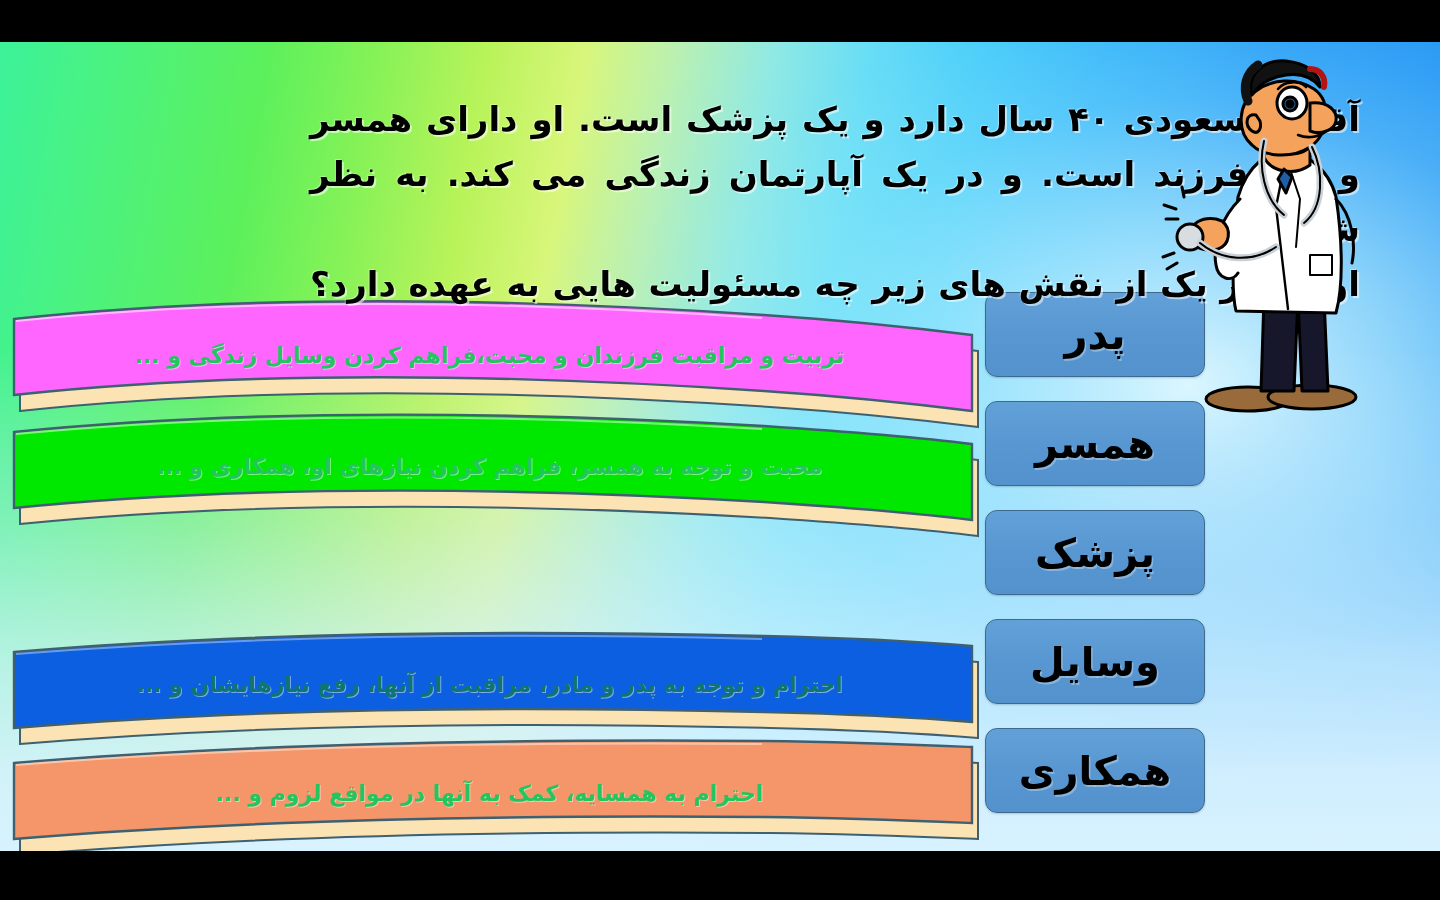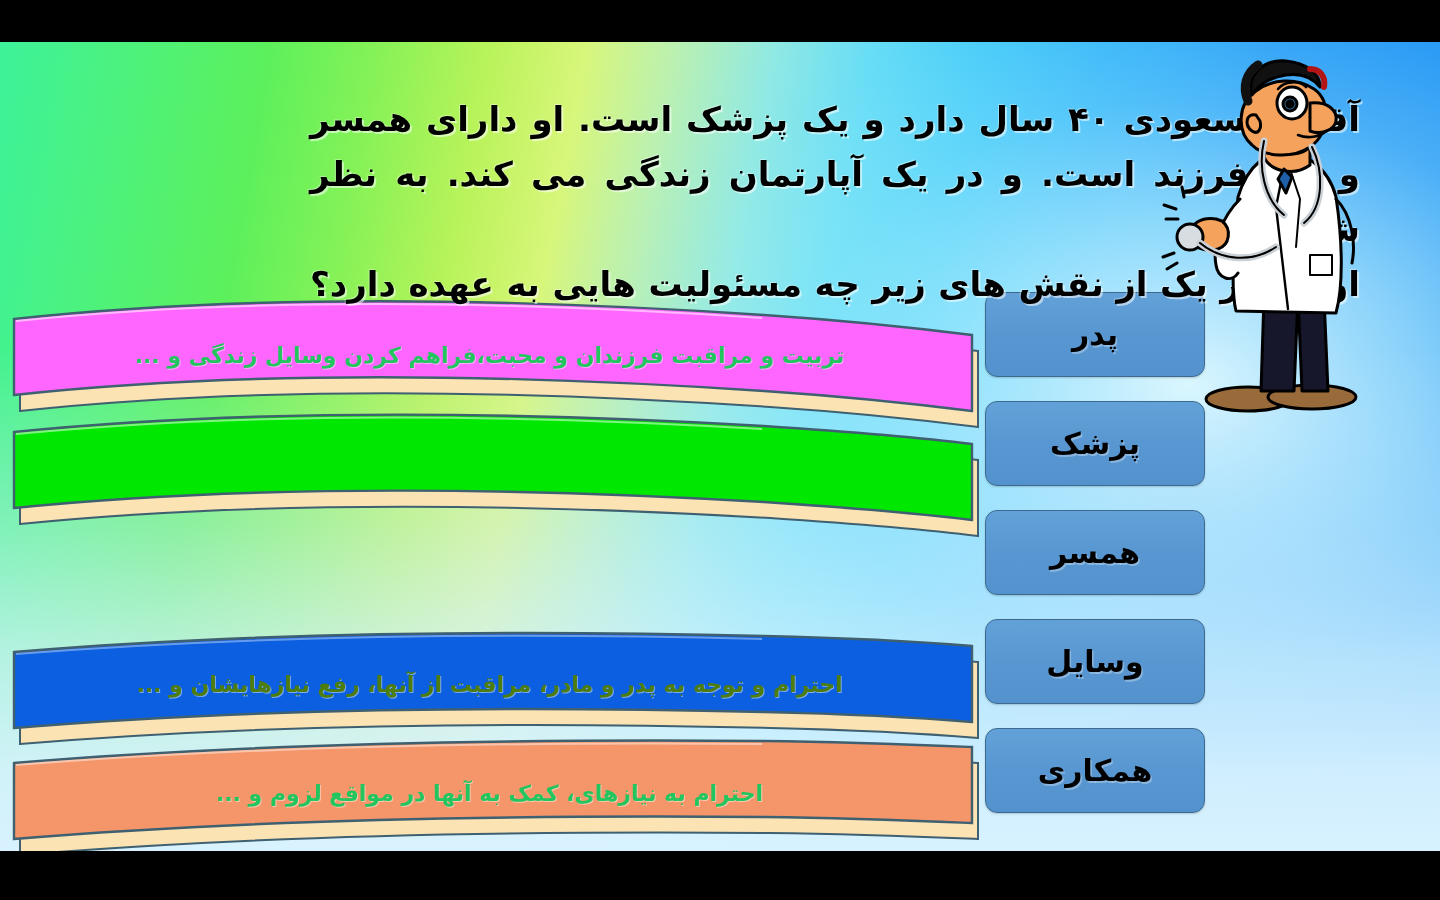--- a/index.html
+++ b/index.html
@@ -91,21 +91,21 @@
   
   #roles{position:absolute;left:975px;top:250px;width:230px;z-index:5;}
   .role{
     position:relative;width:218px;height:83px;margin-bottom:24px;
     border:1.6px solid #3d6a8e;border-radius:12px;
     background:linear-gradient(to bottom,#62a1d8 0%,#5897d1 48%,#5492cd 100%);
     box-shadow:0 1px 2px rgba(0,0,0,.18);
     display:flex;align-items:center;justify-content:center;
   }
   .role span{
-    direction:rtl;font-size:30px;font-weight:bold;color:#000;
+    direction:rtl;font-size:40px;font-weight:bold;color:#000;
     text-shadow:1.5px 1.5px 0 rgba(255,255,255,.30);
   }
 
   
   #doctor{position:absolute;left:1160px;top:5px;width:260px;height:400px;z-index:7;}
 </style>
 </head>
 <body>
 
 <div id="slide">
@@ -133,52 +133,53 @@
         </svg>
         <div class="band-txt" style="top:58px">تربیت و مراقبت فرزندان و محبت،فراهم کردن وسایل زندگی و ...</div>
       </div>
 
       <div class="band-wrap" style="top:107px">
         <svg width="975" height="150" viewBox="0 0 975 150">
           <path d="M10,40 C250,16 520,20 760,34 C850,40 920,46 968,52 L968,128 C920,122 850,116 760,110 C520,96 250,92 10,116 Z" fill="#fbe3b4" stroke="#3f6070" stroke-width="2" transform="translate(6,16)"></path>
           <path d="M10,40 C250,16 520,20 760,34 C850,40 920,46 968,52 L968,128 C920,122 850,116 760,110 C520,96 250,92 10,116 Z" fill="#00E800" stroke="#3f6070" stroke-width="2.4"></path>
           <path d="M12,42 C250,19 520,23 758,37" fill="none" stroke="rgba(255,255,255,.50)" stroke-width="2"></path>
         </svg>
+        <div class="band-txt" style="top:62px">محبت و توجه به همسر، فراهم کردن نیازهای او، همکاری و ...</div>
       </div>
 
 
       <div class="band-wrap" style="top:321px">
         <svg width="975" height="150" viewBox="0 0 975 150">
           <path d="M10,46 C250,26 520,24 760,30 C850,32 920,36 968,40 L968,116 C920,112 850,108 760,106 C520,100 250,102 10,122 Z" fill="#fbe3b4" stroke="#3f6070" stroke-width="2" transform="translate(6,16)"></path>
           <path d="M10,46 C250,26 520,24 760,30 C850,32 920,36 968,40 L968,116 C920,112 850,108 760,106 C520,100 250,102 10,122 Z" fill="#0B5FE0" stroke="#3f6070" stroke-width="2.4"></path>
           <path d="M12,48 C250,29 520,27 758,33" fill="none" stroke="rgba(255,255,255,.38)" stroke-width="2"></path>
         </svg>
-        <div class="band-txt" style="top:66px;color:#4d7c0f">احترام و توجه به پدر و مادر، مراقبت از آنها، رفع نیازهایشان و ...</div>
+        <div class="band-txt" style="top:66px;color:#0f766e">احترام و توجه به پدر و مادر، مراقبت از آنها، رفع نیازهایشان و ...</div>
       </div>
 
       <div class="band-wrap" style="top:428px">
         <svg width="975" height="150" viewBox="0 0 975 150">
           <path d="M10,50 C250,30 520,26 760,28 C850,29 920,32 968,34 L968,110 C920,108 850,105 760,104 C520,102 250,106 10,126 Z" fill="#fbe3b4" stroke="#3f6070" stroke-width="2" transform="translate(6,16)"></path>
           <path d="M10,50 C250,30 520,26 760,28 C850,29 920,32 968,34 L968,110 C920,108 850,105 760,104 C520,102 250,106 10,126 Z" fill="#F4966A" stroke="#3f6070" stroke-width="2.4"></path>
           <path d="M12,52 C250,33 520,29 758,31" fill="none" stroke="rgba(255,255,255,.45)" stroke-width="2"></path>
         </svg>
-        <div class="band-txt" style="top:68px">احترام به نیازهای، کمک به آنها در مواقع لزوم و ...</div>
+        <div class="band-txt" style="top:68px">احترام به همسایه، کمک به آنها در مواقع لزوم و ...</div>
       </div>
 
     </div>
 
     <div id="roles">
       <div class="role">
           <span>پدر</span>
         </div>
       <div class="role">
+          <span>همسر</span>
+        </div>
+      <div class="role">
           <span>پزشک</span>
-        </div>
-      <div class="role">
-          <span>همسر</span>
         </div>
       <div class="role">
           <span>وسایل</span>
         </div>
       <div class="role">
           <span>همکاری</span>
         </div>
     </div>
 
     <svg id="doctor" viewBox="0 0 260 400">

